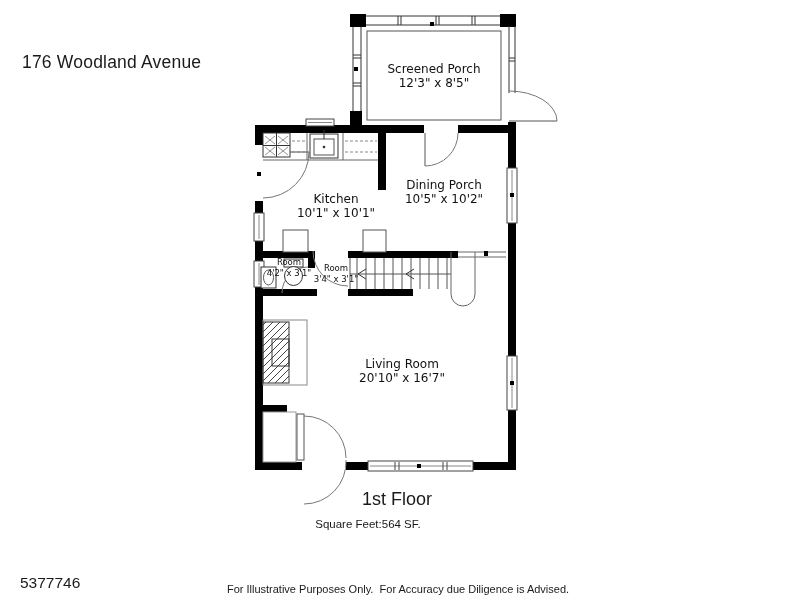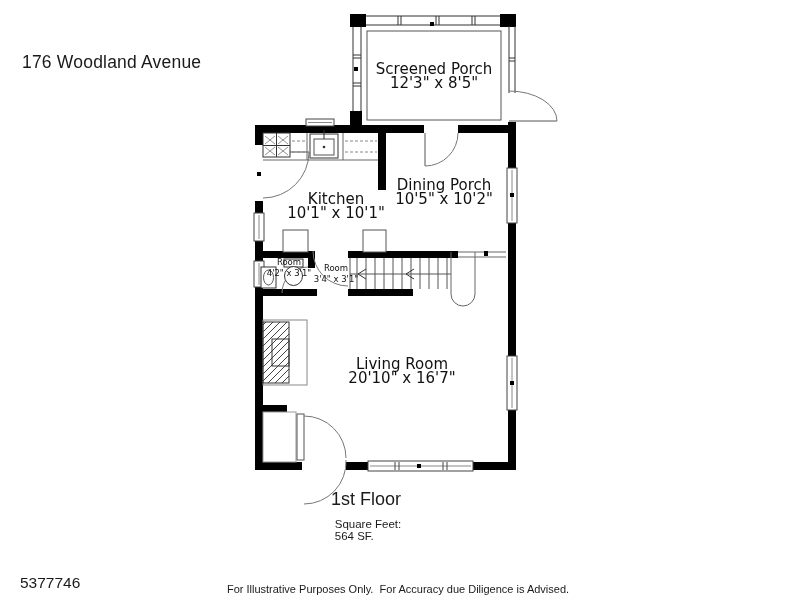--- a/index.html
+++ b/index.html
@@ -4,29 +4,29 @@
 <style>
   html,body { margin:0; padding:0; }
   body {
     width:800px; height:600px; position:relative; background:#ffffff;
     font-family:"Liberation Sans", sans-serif; color:#1a1a1a; overflow:hidden;
   }
   .stage { position:absolute; inset:0; }
   svg.plan { position:absolute; left:0; top:0; }
 
   .address { position:absolute; left:22px; top:52px; font-size:17.5px; letter-spacing:.2px; }
-  .floor-title { position:absolute; left:366px; top:489px; transform:translateX(-50%); font-size:18px; }
+  .floor-title { position:absolute; left:397px; top:489px; transform:translateX(-50%); font-size:18px; }
   .sqft { position:absolute; left:368px; top:518px; transform:translateX(-50%);
-          font-size:11.5px; display:flex; gap:0; white-space:nowrap;flex-direction:column; }
+          font-size:11.5px; display:flex; gap:0; white-space:nowrap; }
   .disclaimer { position:absolute; left:398px; top:543px; transform:translateX(-50%);
                 font-size:11px; white-space:pre;margin-top:40px; }
   .listing { position:absolute; left:20px; top:574px; font-size:15.5px; }
 
   .room-label { position:absolute; transform:translateX(-50%); text-align:center;
-                font-family:"DejaVu Sans", sans-serif; font-size:15px; line-height:14px;
+                font-family:"DejaVu Sans", sans-serif; font-size:12px; line-height:14px;
                 white-space:nowrap; color:#111; }
   .room-label.small { font-size:8.5px; line-height:11px; }
   .room-label span { display:block; }
 </style>
 </head>
 <body>
 
 <div class="stage">
 
   <svg class="plan" width="800" height="600" viewBox="0 0 800 600">

